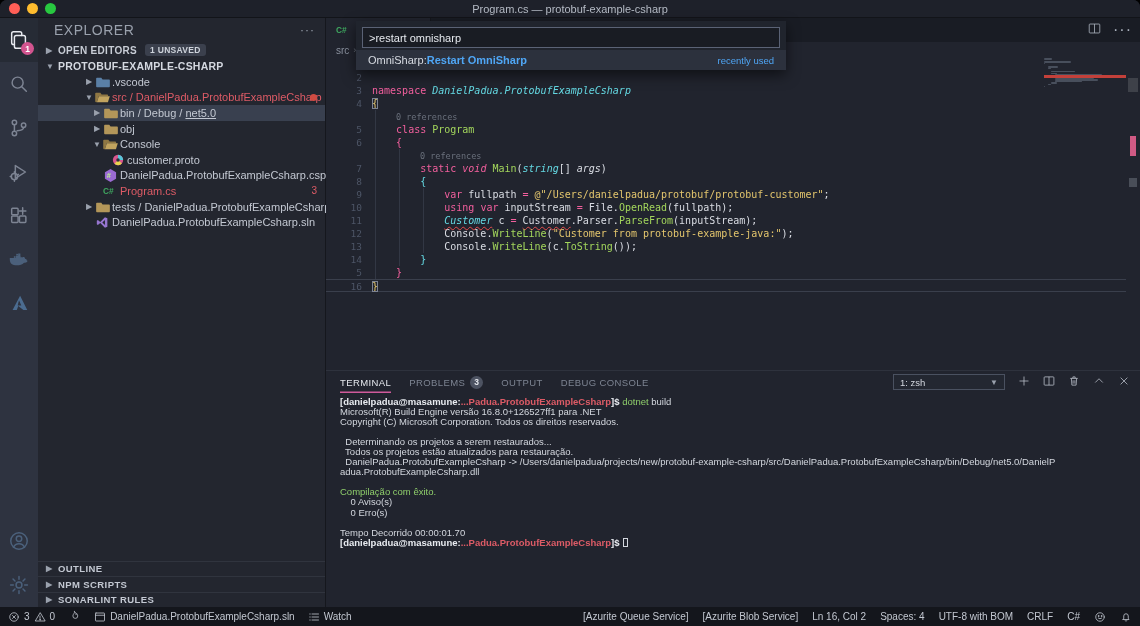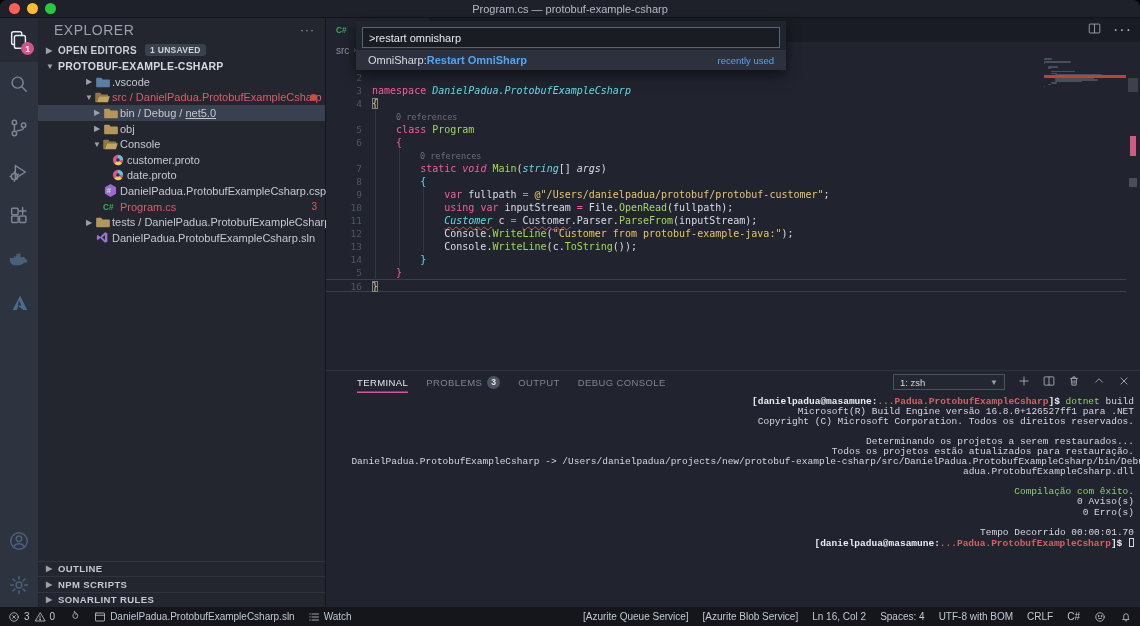--- a/index.html
+++ b/index.html
@@ -82,29 +82,29 @@
   .mm-red { position:absolute; left:0; right:0; height:2.5px; background:#c3403a; }
   .ruler { position:absolute; top:40px; right:0; width:14px; height:313px; }
   .rl-slider { position:absolute; left:2px; right:2px; height:14px; top:20px; background:#ffffff22; }
   .rl-pink { position:absolute; left:4px; right:4px; height:20px; top:78px; background:#d05a84; }
   .rl-gray { position:absolute; left:3px; right:3px; height:9px; top:120px; background:#9aa1ad55; }
 
   
   .panel { position:absolute; left:0; right:0; top:352px; bottom:0; background:#21242e; border-top:1px solid #2e323d; }
   .ptabs { position:relative; height:22px; display:flex; align-items:center; gap:18px; padding-left:14px; }
   .ptab { font-size:9.5px; letter-spacing:.4px; color:#7d8492; height:22px; display:flex; align-items:center; gap:5px; }
-  .ptab.active { color:#e4e7ec; box-shadow:inset 0 -1.5px 0 #d05a9b;margin-left:17px; }
+  .ptab.active { color:#e4e7ec; box-shadow:inset 0 -1.5px 0 #d05a9b; }
   .pbadge { background:#4d5362; color:#e4e7ec; border-radius:8px; min-width:13px; height:13px; font-size:8.5px;
     display:flex; align-items:center; justify-content:center; font-weight:bold; }
   .pcontrols { position:absolute; right:10px; top:0; height:22px; display:flex; align-items:center; gap:13px; color:#c0c6d0; }
   .shellsel { width:112px; height:16px; border:1px solid #4a5160; background:#232731; color:#d4d8e0; font-size:9.5px;
     display:flex; align-items:center; padding:0 6px; }
   .shellsel .cv { margin-left:auto; font-size:8px; color:#9aa1ad; }
-  .term { position:absolute; top:26px; left:14px; right:6px; bottom:4px; font-family:Liberation Mono, monospace;
-    font-size:9.5px; line-height:10.05px; white-space:pre; color:#d3d7de;text-align:right; }
+  .term { position:absolute; top:26px; left:14px; right:6px; bottom:4px; font-family:Liberation Sans, sans-serif;
+    font-size:9.5px; line-height:10.05px; white-space:pre; color:#d3d7de; }
   .tm-b { font-weight:bold; color:#e8ebf0; } .tm-r { color:#dd5b66; font-weight:bold;} .tm-g { color:#8fce6b; } .tm-w { color:#d3d7de; }
   .tcursor { display:inline-block; width:5px; height:9px; border:1px solid #d3d7de; vertical-align:-1px; margin-left:1px; }
 
   
   .statusbar { position:absolute; bottom:0; left:0; right:0; height:19px; background:#14161c; display:flex;
     align-items:center; color:#c3c8d1; font-size:10px; padding:0 8px; }
   .st-item { display:flex; align-items:center; gap:4px; margin-right:13px; white-space:nowrap; }
   .st-right { margin-left:auto; display:flex; align-items:center; }
   .st-right .st-item { margin-right:0; margin-left:14px; }
 
@@ -267,31 +267,20 @@
           <div class="trow">
             <span class="ficon" style="left: 72px;">
               <svg width="12" height="12" viewBox="0 0 14 14">
                 <circle cx="7" cy="7" r="6" fill="#d8578f"></circle>
                 <path d="M7 1a6 6 0 0 1 6 6H7z" fill="#56c7da"></path>
                 <path d="M7 7l4.5 4A6 6 0 0 1 3 11.5z" fill="#e8d44d"></path>
                 <circle cx="7" cy="7" r="2" fill="#2b2f3a"></circle>
               </svg>
             </span>
             <span class="lbl" style="left: 89px;">customer.proto</span>
-          </div>
-          <div class="trow">
-            <span class="ficon" style="left: 72px;">
-              <svg width="12" height="12" viewBox="0 0 14 14">
-                <circle cx="7" cy="7" r="6" fill="#d8578f"></circle>
-                <path d="M7 1a6 6 0 0 1 6 6H7z" fill="#56c7da"></path>
-                <path d="M7 7l4.5 4A6 6 0 0 1 3 11.5z" fill="#e8d44d"></path>
-                <circle cx="7" cy="7" r="2" fill="#2b2f3a"></circle>
-              </svg>
-            </span>
-            <span class="lbl" style="left: 89px;">date.proto</span>
           </div>
           <div class="trow">
             <span class="ficon" style="left: 65px;">
               <svg width="13" height="13" viewBox="0 0 14 14">
                 <path fill="#9b6bd3" d="M7 0l6 3.5v7L7 14l-6-3.5v-7z"></path>
                 <text x="3" y="10" font-size="8" fill="#baf28d" font-weight="bold">#</text>
               </svg>
             </span>
             <span class="lbl" style="left: 82px;">DanielPadua.ProtobufExampleCsharp.csproj</span>
           </div>

